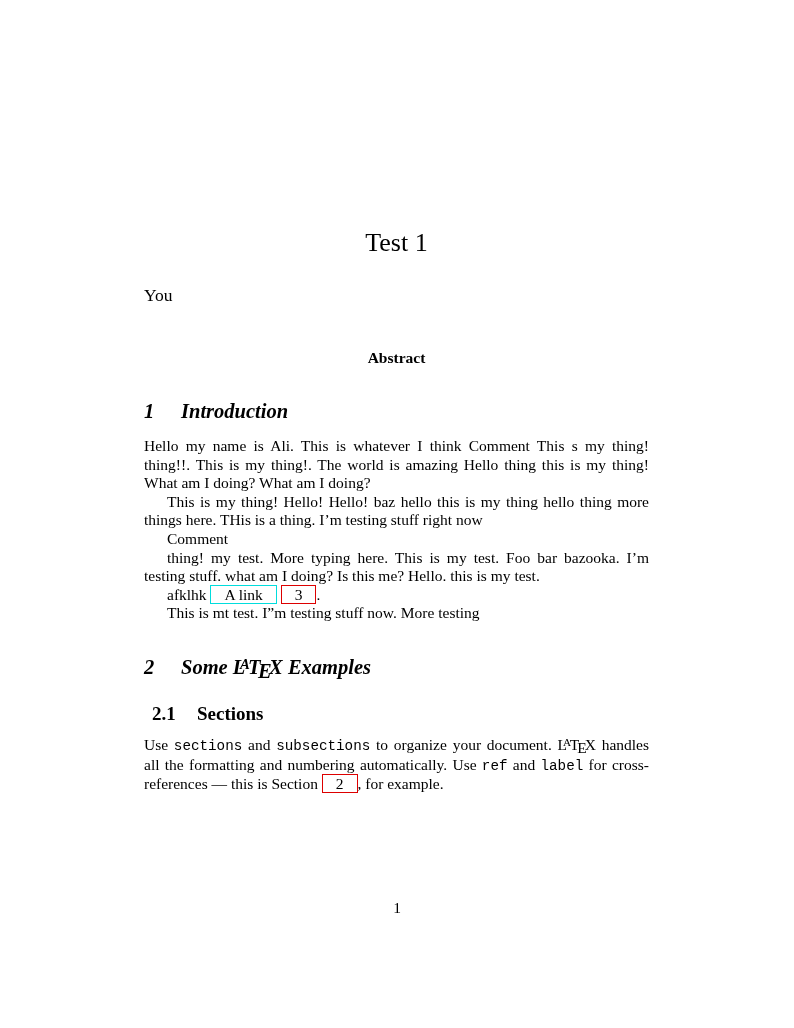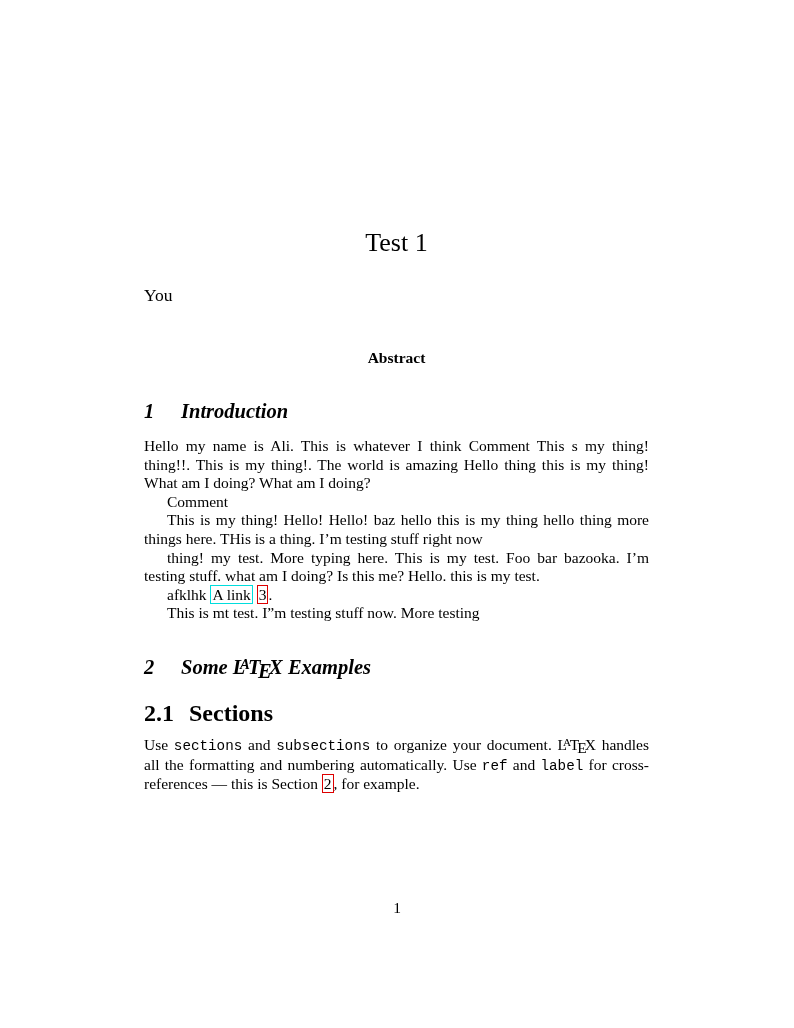--- a/index.html
+++ b/index.html
@@ -60,45 +60,45 @@
     line-height: 25px;
     font-weight: 700;
     margin: 32px 0 13px 0;
     font-style: italic;
   }
   .sec-num {
     display: inline-block;
     min-width: 37px;
   }
   .subsection-heading {
-    font-size: 24px;
+    font-size: 19px;
     line-height: 21px;
     font-weight: 700;
-    margin: 21px 0 12px 0;
+    margin: 21px 0 12px 8px;
   }
   .subsec-num {
     display: inline-block;
     min-width: 45px;
   }
   .body-para {
     font-size: 15.5px;
     line-height: 18.6px;
     text-align: justify;
     margin: 0;
   }
   .body-para.indent {
     text-indent: 23px;
   }
   .tt {
     font-family: "Liberation Mono", monospace;
     font-size: 0.92em;
   }
   .link-box {
     border: 1px solid;
-    padding: 0 1px;
+    padding: 0 13px;
     cursor: pointer;
     color: #000000;
     text-decoration: none;
   }
   .link-cyan { border-color: var(--link-cyan); }
   .link-red  { border-color: var(--link-red); }
   .latex-logo { white-space: nowrap; }
   .lx-a {
     font-size: 0.72em;
     position: relative;
@@ -132,22 +132,22 @@
   <div class="doc-author">You</div>
 
 
   <div class="abstract-heading">Abstract</div>
 
 
   <h2 class="section-heading"><span class="sec-num">1</span><span class="sec-title">Introduction</span></h2>
 
   <div class="section-body">
       <p class="body-para">Hello my name is Ali. This is whatever I think Comment This s my thing! thing!!. This is my thing!. The world is amazing Hello thing this is my thing! What am I doing? What am I doing?</p>
+      <p class="body-para indent">This is my thing! Hello! Hello! baz hello this is my thing hello thing more things here. THis is a thing. I’m testing stuff right now</p>
       <p class="body-para indent">Comment</p>
-      <p class="body-para indent">This is my thing! Hello! Hello! baz hello this is my thing hello thing more things here. THis is a thing. I’m testing stuff right now</p>
       <p class="body-para indent">thing! my test. More typing here. This is my test. Foo bar bazooka. I’m testing stuff. what am I doing? Is this me? Hello. this is my test.</p>
       <p class="body-para indent">afklhk <span class="link-box link-cyan">A link</span> <span class="link-box link-red">3</span>.</p>
       <p class="body-para indent">This is mt test. I”m testing stuff now. More testing</p>
     </div>
 
   <h2 class="section-heading"><span class="sec-num">2</span><span class="sec-title">Some <span class="latex-logo">L<span class="lx-a">A</span>T<span class="lx-e">E</span>X</span> Examples</span></h2>
 
   <h3 class="subsection-heading"><span class="subsec-num">2.1</span><span class="subsec-title">Sections</span></h3>
 
   <div class="section-body">

